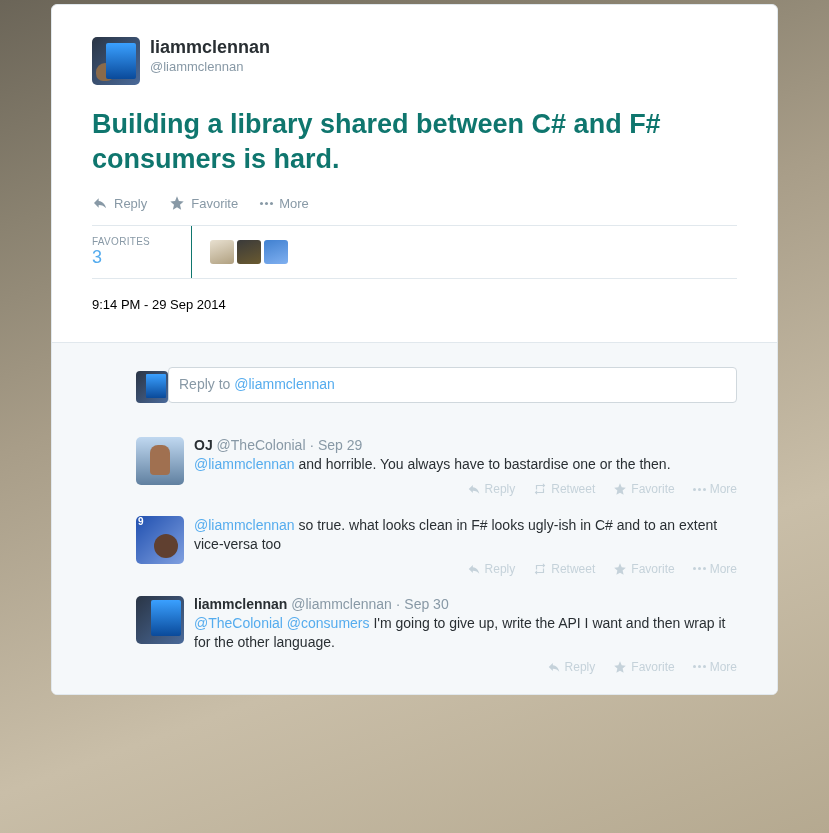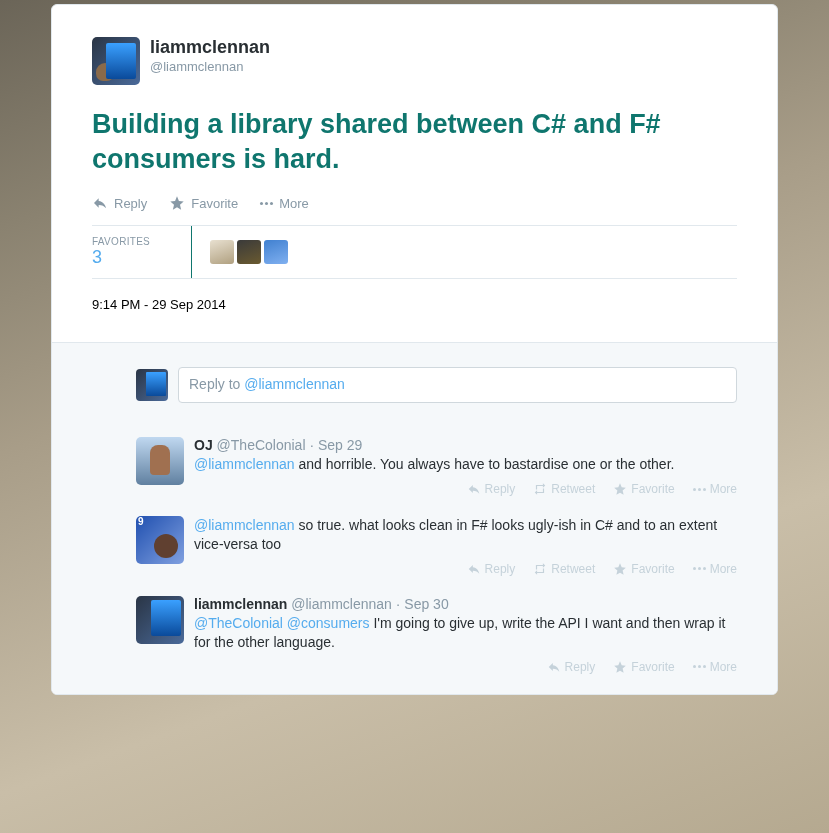--- a/index.html
+++ b/index.html
@@ -40,21 +40,21 @@
   .stat-label { font-size: 10px; color: #8899a6; letter-spacing: 0.3px; }
   .stat-value { font-size: 18px; color: #55acee; font-weight: 500; }
   .fav-avatars { display:flex; gap:3px; padding-left: 18px; }
   .fav-avatar { width:24px; height:24px; border-radius:3px; }
   .fa1 { background: linear-gradient(160deg,#e8e0d0,#b0a080); }
   .fa2 { background: linear-gradient(160deg,#3a3a3a,#6a5a30); }
   .fa3 { background: linear-gradient(160deg,#4080d0,#80b0f0); }
   .timestamp { font-size: 13px; color: #000000; padding: 18px 0 30px 0; }
 
   .reply-section { background: #f5f8fa; border-top: 1px solid #e1e8ed; padding: 12px 40px 12px 40px; }
-  .reply-box-row { display:flex; gap:10px; align-items:center; padding: 12px 0 22px 44px; }
+  .reply-box-row { display:flex; align-items:flex-end; padding: 12px 0 22px 44px; }
   .avatar-sm { width:32px; height:32px; border-radius:4px; flex-shrink:0; }
   .av-main { background: linear-gradient(135deg,#2a3545,#4a6a9a); position:relative; overflow:hidden;}
   .av-main::after { content:""; position:absolute; right:2px; top:3px; width:20px; height:24px; background:linear-gradient(180deg,#3aa0ff,#0a4a9a); border-radius:1px; }
   .reply-input { flex:1; background:#fff; border:1px solid #d0d8dd; border-radius:4px; padding: 8px 10px; font-size:14px; color:#8899a6; min-height:36px; }
   .reply-input .mention { color:#55acee; }
 
   .reply-item { display:flex; gap:10px; padding: 12px 0 8px 44px; }
   .avatar-md { width:48px; height:48px; border-radius:5px; flex-shrink:0; }
   .av1 { background: linear-gradient(180deg,#c0d8f0,#6080a0); position:relative;}
   .av1::before{content:"";position:absolute;left:14px;top:8px;width:20px;height:30px;background:#a07050;border-radius:8px 8px 4px 4px;}
@@ -133,21 +133,21 @@
       <div class="reply-input">
         <span>Reply to </span><span class="mention">@liammclennan</span>
       </div>
     </div>
 
     <div id="replies-container">
         <div class="reply-item">
           <div class="avatar-md av1"></div>
           <div class="reply-body">
             <div class="reply-head"><span class="reply-name">OJ</span><span class="reply-handle"> @TheColonial</span><span class="reply-date"> · Sep 29</span></div>
-            <div class="reply-text"><span class="mention">@liammclennan</span><span> and horrible. You always have to bastardise one or the other.</span></div>
+            <div class="reply-text"><span class="mention">@liammclennan</span><span> and horrible. You always have to bastardise one or the then.</span></div>
             <div class="reply-actions">
               <span class="ra">
                 <svg viewBox="0 0 24 24">
                   <path d="M10 9V5l-7 7 7 7v-4.1c5 0 8.5 1.6 11 5.1-1-5-4-10-11-11z"></path>
                 </svg>
                 <span>Reply</span>
               </span>
               <span class="ra ra-retweet">
                 <svg viewBox="0 0 24 24">
                   <path d="M7 7h10v3l4-4-4-4v3H5v8h2zm10 10H7v-3l-4 4 4 4v-3h12v-8h-2z"></path>

